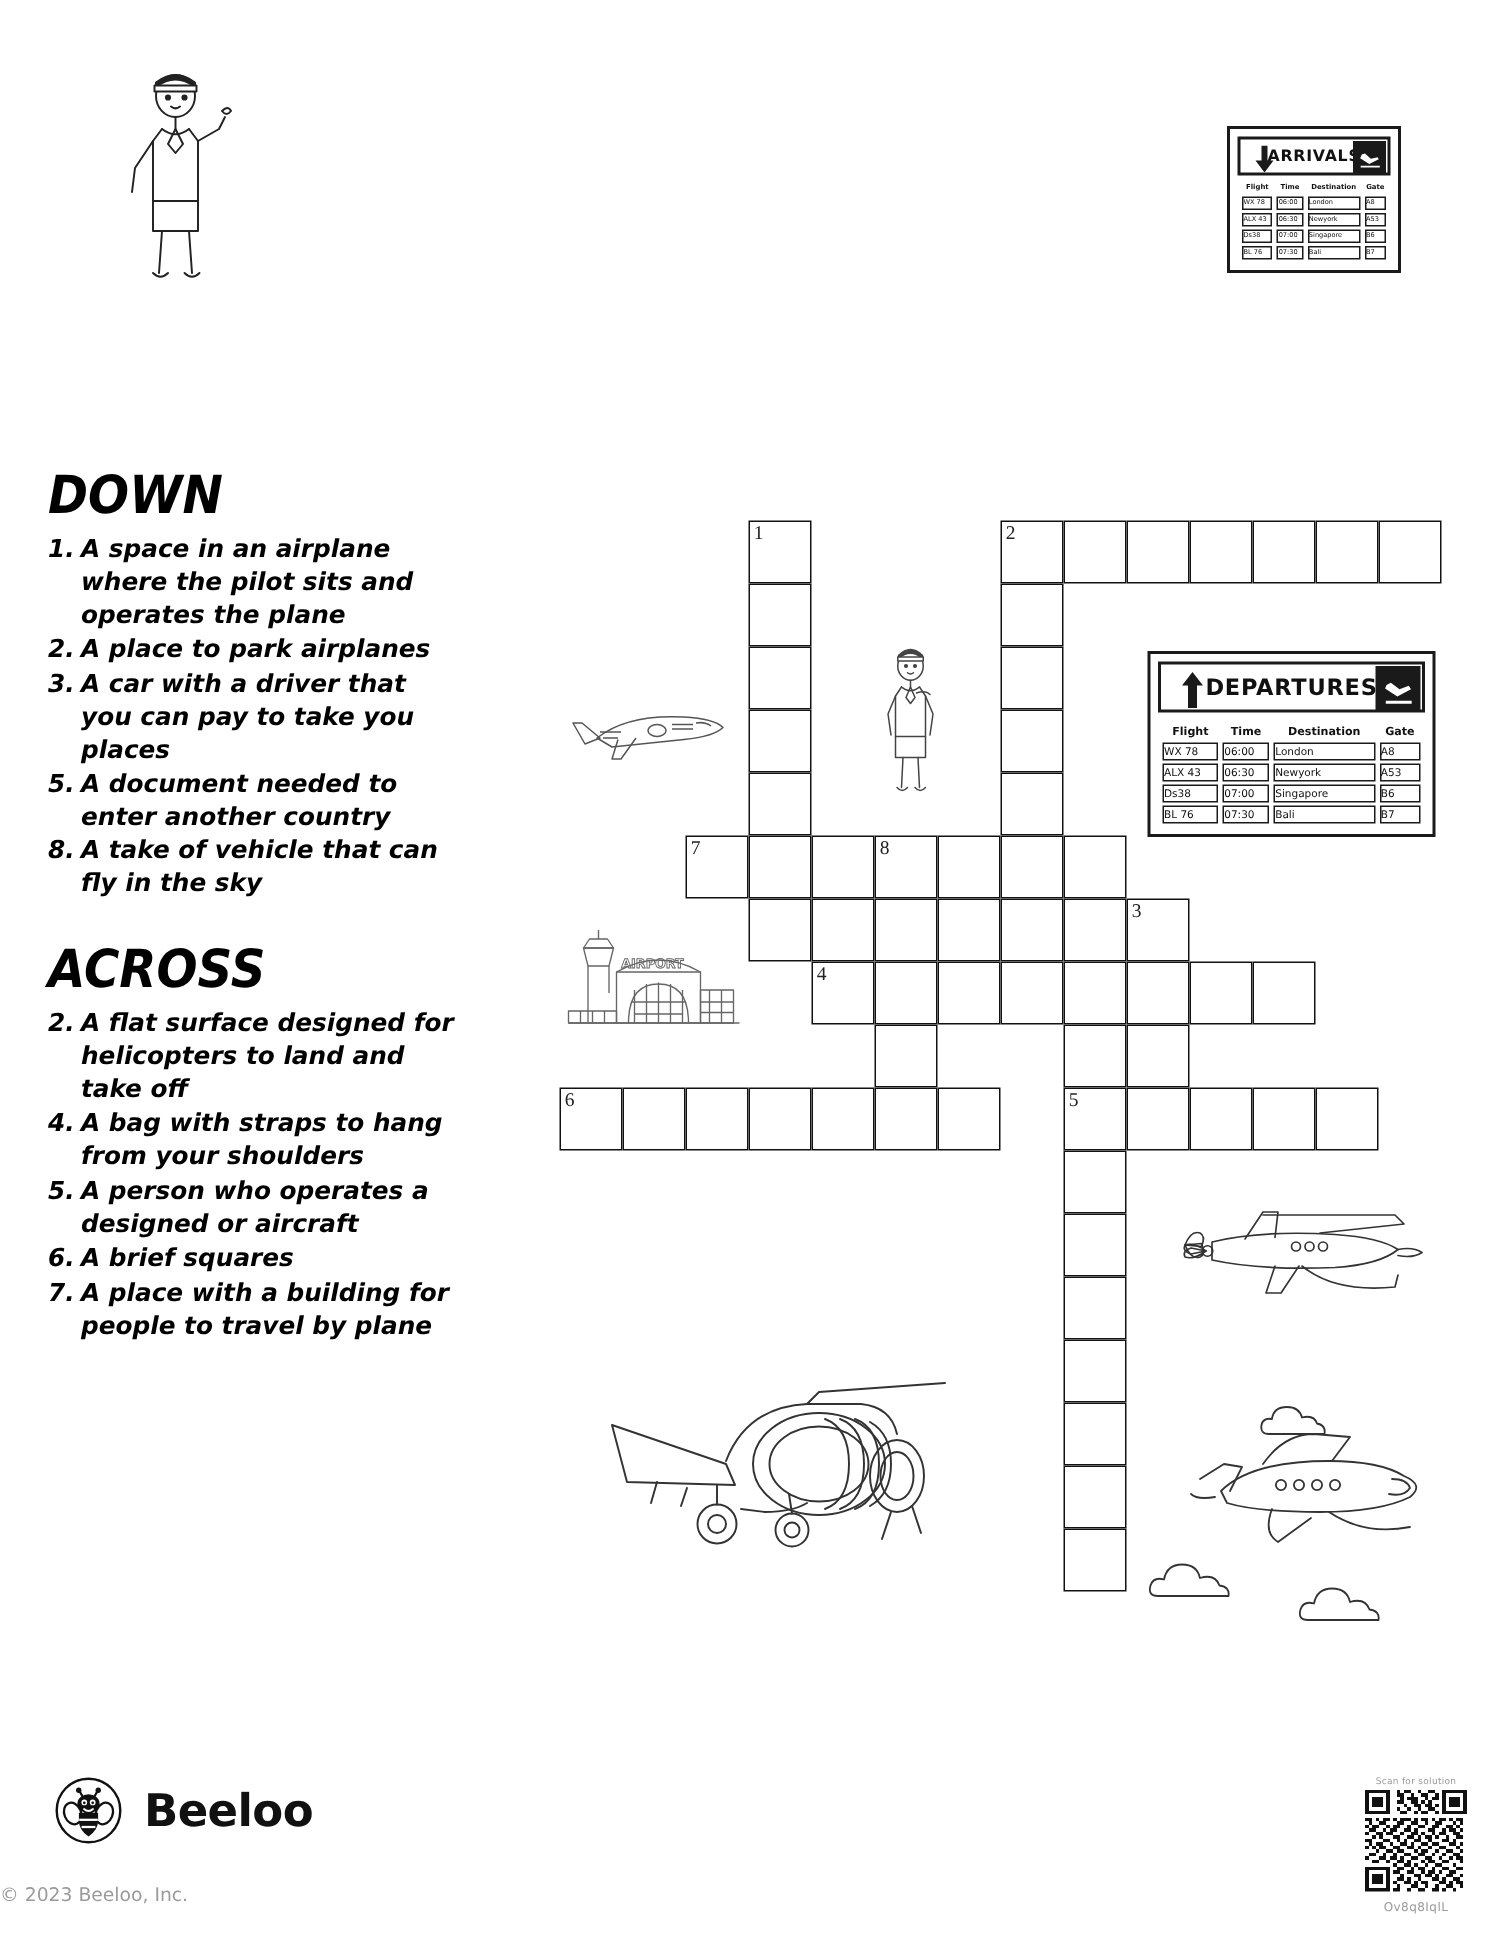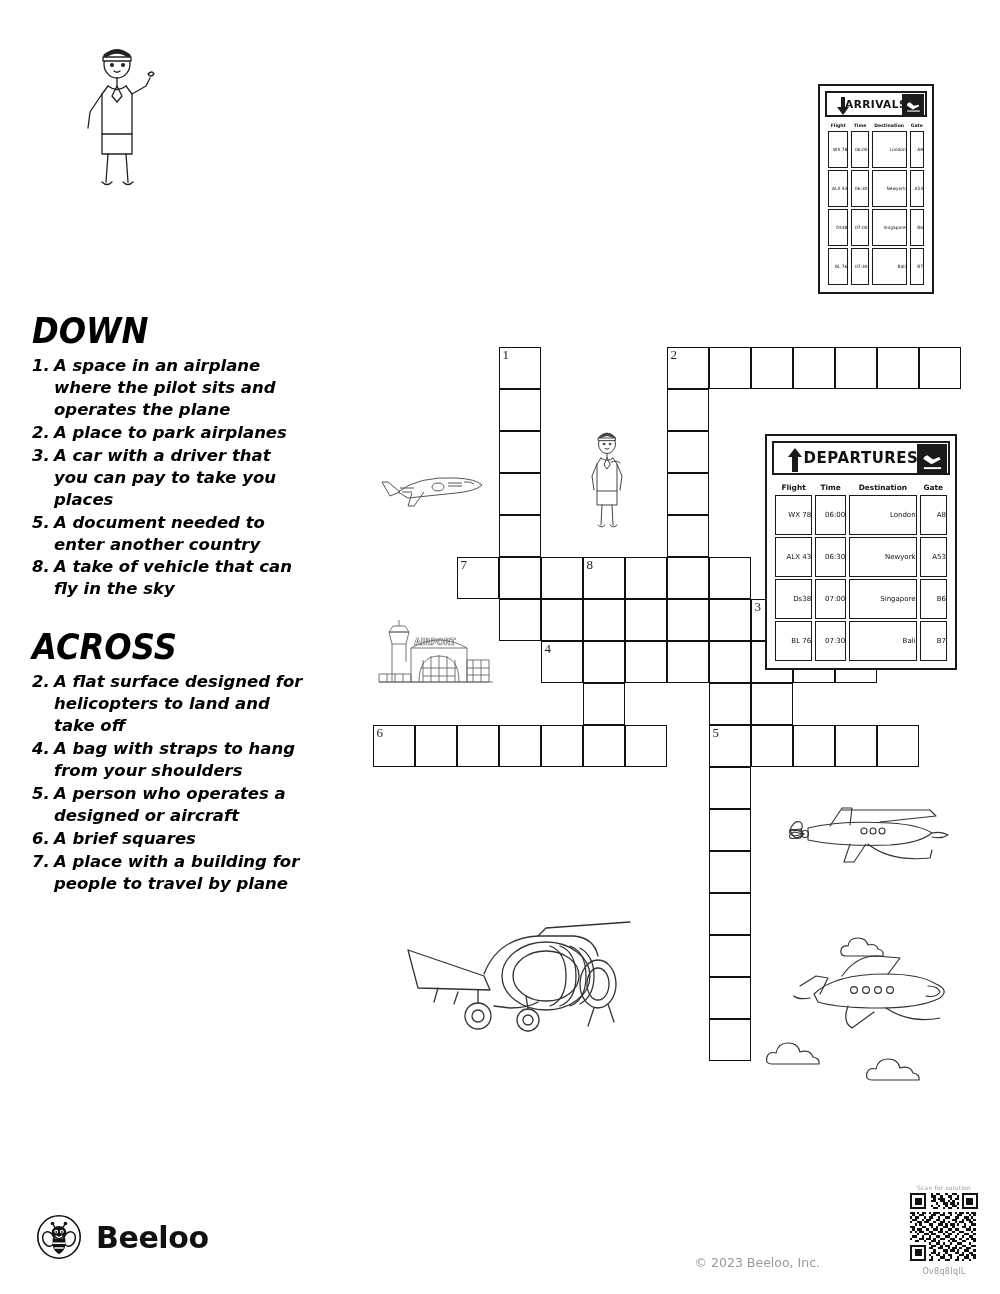--- a/index.html
+++ b/index.html
@@ -41,22 +41,22 @@
   .board-plane {
     position: absolute; background: #1a1a1a;
     display: flex; align-items: center; justify-content: center;
   }
   .board-table { width: 100%; border-collapse: separate; border-spacing: 3px 2px; }
   .board-table th {
     font-weight: 700; color: #111; text-align: center;
     padding: 1px 0; border: none; background: transparent;
   }
   .board-table td {
-    text-align: right; border: 1.5px solid #1a1a1a; background: #fff;
-    color: #111; padding: 15px 0;
+    text-align: left; border: 1.5px solid #1a1a1a; background: #fff;
+    color: #111; padding: 1px 0;
   }
 
   
   .arrivals { position: absolute; left: 818px; top: 84px; width: 116px; }
   .arrivals .board-bar { height: 26px; }
   .arrivals .board-title { font-size: 10.5px; }
   .arrivals .board-table { font-size: 4.6px; margin-top: 3px; }
   .arrivals .board-table td { font-size: 4.4px; }
   .arrivals .board-plane { right: 1px; top: 1px; width: 22px; height: 22px; }
 
@@ -94,25 +94,25 @@
     position: absolute; left: 2.5px; top: 0px;
     font-size: 13px; font-weight: 400; color: #222;
     font-family: "Liberation Serif", serif; line-height: 1.15;
   }
 
   
   .art { position: absolute; }
 
   
   .footer { position: absolute; left: 0; top: 1180px; width: 1000px; height: 114px; }
-  .brand { position: absolute; left: 36px; top: 34px; display: flex; align-items: center; gap: 14px; }
+  .brand { position: absolute; left: 36px; top: 4px; display: flex; align-items: center; gap: 14px; }
   .brand-name { font-size: 30px; font-weight: 700; color: #111; letter-spacing: -.4px; }
   .copyright {
     position: absolute; left: 0; top: 75px; width: 820px;
-    text-align: right; font-size: 12.5px; color: #9a9a9a;
+    text-align: left; font-size: 12.5px; color: #9a9a9a;
   }
   .qr-wrap { position: absolute; left: 900px; top: 4px; width: 88px; text-align: center; }
   .qr-cap { font-size: 6px; color: #9a9a9a; letter-spacing: .2px; }
   .qr-code { width: 68px; height: 68px; margin: 2px auto 0; }
   .qr-id { font-size: 8px; color: #9a9a9a; margin-top: 2px; letter-spacing: .3px; }
 </style>
 </head>
 <body>
 
 <div class="page">

